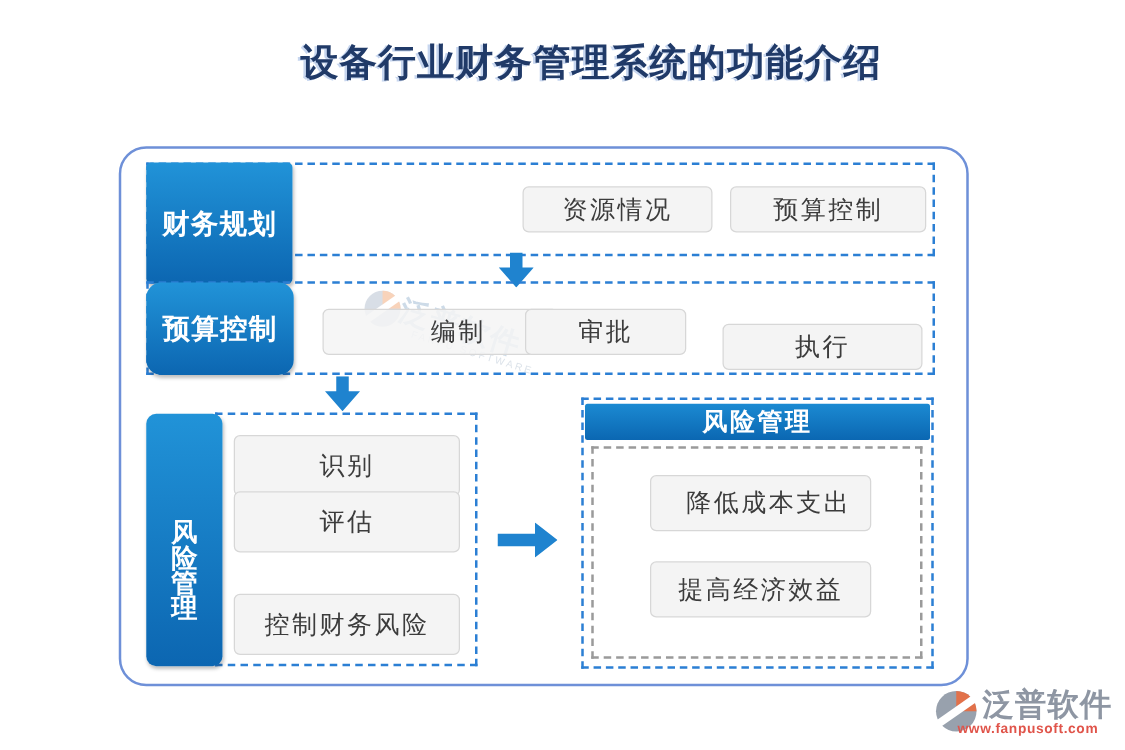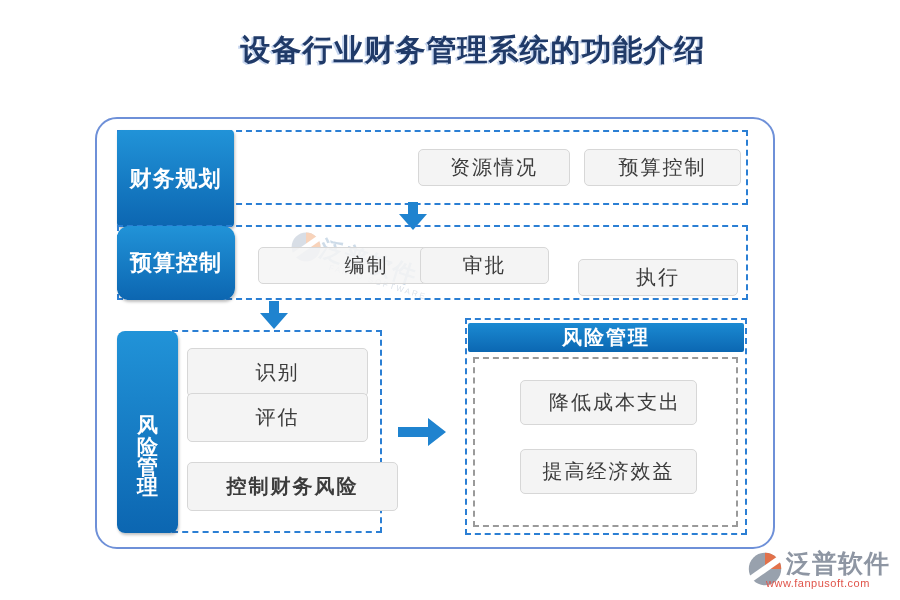--- a/index.html
+++ b/index.html
@@ -52,21 +52,21 @@
   }
   .wm-sub {
     font-size:8px; font-weight:normal; color:#b9c6d4; letter-spacing:2px;
     font-family:"Liberation Sans",sans-serif; margin-top:1px; margin-left:14px;
   }
   .footer-logo { position:absolute; left:747px; top:551px; display:flex; align-items:flex-start; }
   .footer-text { margin-left:3px; line-height:1; }
   .footer-name { color:#8e96a3; font-weight:bold; font-size:25px; letter-spacing:1px; }
   .footer-url {
     color:#e0544a; font-size:11px; font-family:"Liberation Sans",sans-serif;
-    margin-top:2px; margin-left:-20px; letter-spacing:0.5px;
+    margin-top:2px; margin-left:-20px; letter-spacing:0.5px;font-weight:bold;
   }
 </style>
 </head>
 <body>
 
 <div class="canvas">
 
   <div class="page-title">设备行业财务管理系统的功能介绍</div>
 
   <div class="outer-frame"></div>
@@ -100,21 +100,21 @@
   <div class="btn" style="left:578px; top:259px; width:160px; height:37px;">执行</div>
 
   <svg class="arrow" style="left:260px; top:301px;" width="28" height="28" viewBox="0 0 28 28">
     <polygon points="9,0 19,0 19,12 28,12 14,28 0,12 9,12" fill="#1f83cf"></polygon>
   </svg>
 
   <div class="dashed-blue" style="left:172px; top:330px; width:210px; height:203px;"></div>
   <div class="blue-label vertical" style="left:117px; top:331px; width:61px; height:202px;">风险管理</div>
   <div class="btn" style="left:187px; top:348px; width:181px; height:49px;">识别</div>
   <div class="btn" style="left:187px; top:393px; width:181px; height:49px;">评估</div>
-  <div class="btn" style="left:187px; top:462px; width:211px; height:49px;font-weight:bold;">控制财务风险</div>
+  <div class="btn" style="left:187px; top:475px; width:181px; height:49px;">控制财务风险</div>
 
   <svg class="arrow" style="left:398px; top:418px;" width="48" height="28" viewBox="0 0 48 28">
     <polygon points="0,9 30,9 30,0 48,14 30,28 30,19 0,19" fill="#1f83cf"></polygon>
   </svg>
 
   <div class="dashed-blue" style="left:465px; top:318px; width:282px; height:217px;"></div>
   <div class="cost-header" style="left:468px; top:323px; width:276px; height:29px;">风险管理</div>
   <div class="dashed-gray" style="left:473px; top:357px; width:265px; height:170px;"></div>
   <div class="btn" style="left:520px; top:380px; width:177px; height:45px;padding-left:13px;">降低成本支出</div>
   <div class="btn" style="left:520px; top:449px; width:177px; height:45px;">提高经济效益</div>

